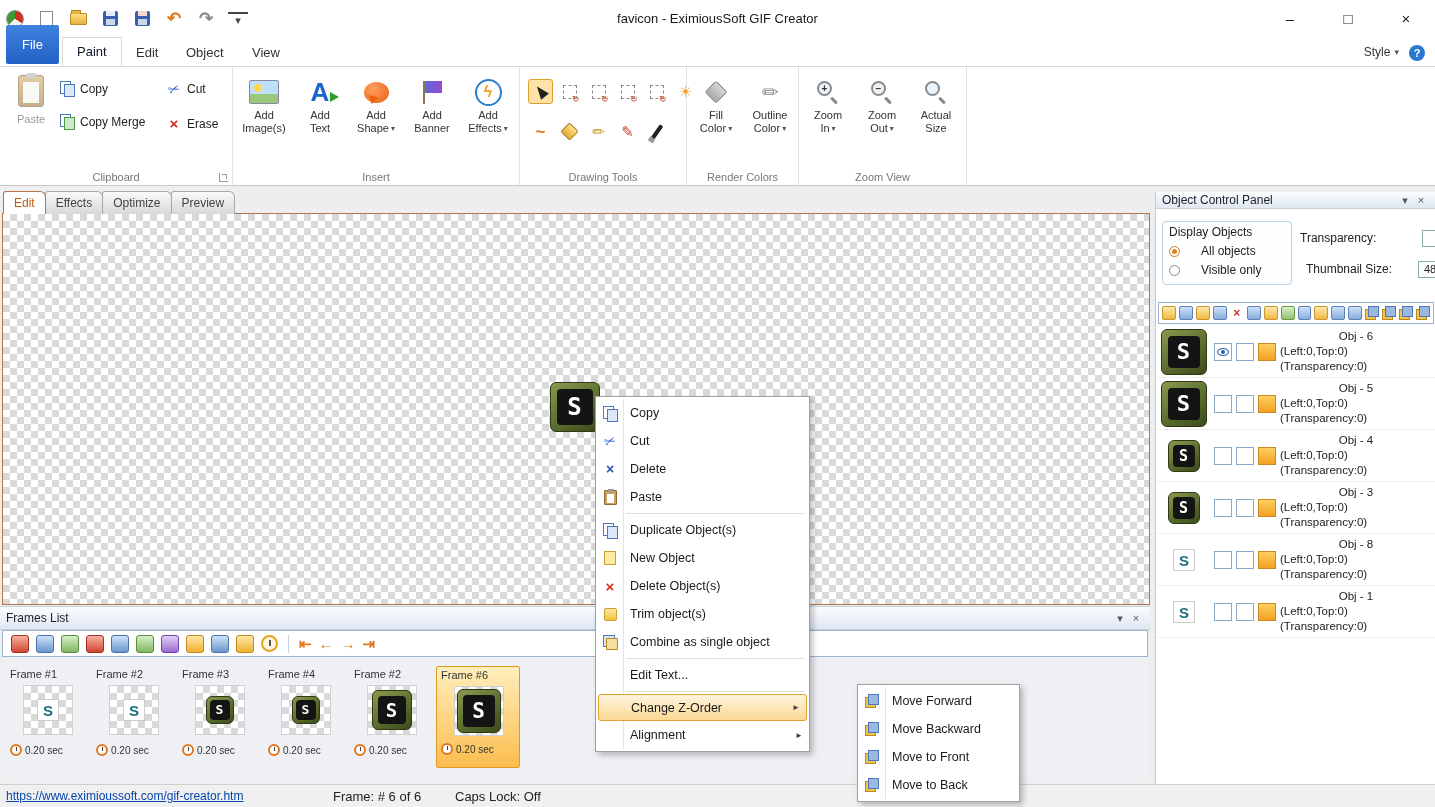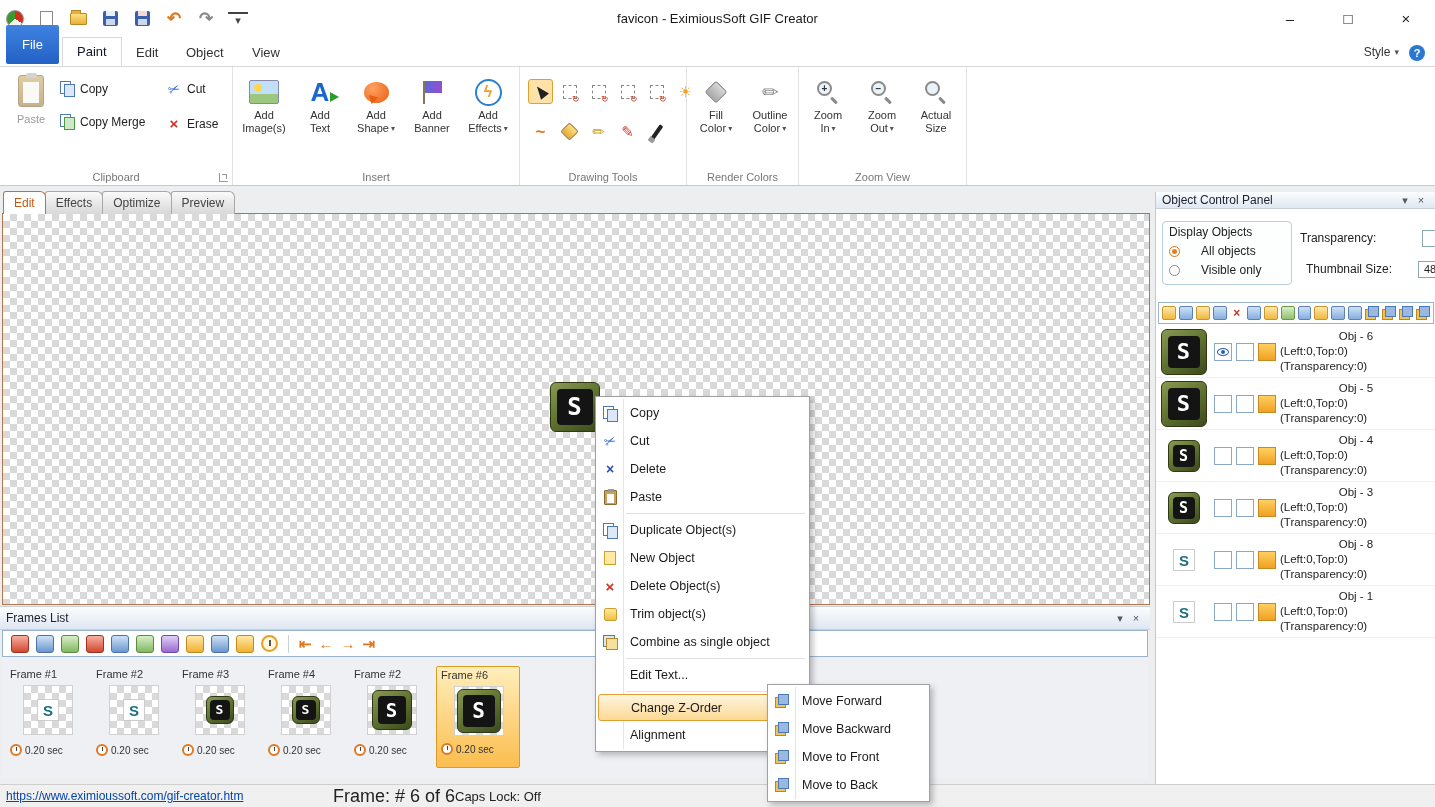--- a/index.html
+++ b/index.html
@@ -140,21 +140,21 @@
   .frame .frame-thumb{position:absolute;left:17px;top:19px;width:50px;height:50px;display:grid;place-items:center;border:1px solid #d0d0d0;}
   .frame .frame-dur{position:absolute;left:4px;bottom:12px;display:flex;align-items:center;gap:3px;font-size:10px;color:#333;}
   .frame.selected{background:linear-gradient(#ffeebc,#fbbd4e);border:1px solid #e09a20;border-radius:2px;}
   .ic-clock{width:12px;height:12px;border-radius:50%;border:2px solid #e07820;background:#fff;position:relative;flex:0 0 12px;}
   .ic-clock::after{content:"";position:absolute;left:4px;top:1px;width:1px;height:4px;background:#444;}
   .f0{left:4px;} .f1{left:90px;} .f2{left:176px;} .f3{left:262px;} .f4{left:348px;} .f5{left:434px;}
 
   
   .statusbar{position:absolute;top:784px;left:0;right:0;height:23px;background:#f0f0f0;border-top:1px solid #cfcfcf;display:flex;align-items:center;font-size:12px;}
   .statusbar .link{position:absolute;left:6px;color:#0645ad;text-decoration:underline;cursor:pointer;}
-  .statusbar .frame-info{position:absolute;left:333px;color:#222;font-size:18px;}
+  .statusbar .frame-info{position:absolute;left:333px;color:#222;font-size:13px;}
   .statusbar .caps{position:absolute;left:455px;color:#222;font-size:13px;}
 
   
   .right-panel{position:absolute;left:1155px;top:192px;width:280px;height:592px;background:#fff;border-left:1px solid #c8c8c8;}
   .panel-header{height:17px;background:linear-gradient(#fbfdfe,#dfe7f2);border-bottom:1px solid #c8d0da;display:flex;align-items:center;padding:0 6px;color:#223;font-size:12px;}
   .display-box{position:absolute;left:6px;top:29px;width:130px;height:64px;border:1px solid #b9cfe4;border-radius:4px;background:#fdfefe;padding:3px 6px;}
   .db-title{font-size:12px;color:#222;}
   .radio-row{display:flex;align-items:center;gap:21px;margin-top:5px;cursor:default;}
   .radio{width:11px;height:11px;border-radius:50%;border:1px solid #8a8a8a;background:#fff;position:relative;flex:0 0 11px;}
   .radio.checked{border-color:#c87820;}
@@ -197,21 +197,21 @@
   .ctx-item.hl{background:linear-gradient(#fef4df,#fcd994);border:1px solid #e0a030;border-radius:3px;margin:0 2px;height:27px;padding-left:32px;}
   .ctx-sep{height:1px;background:#e0e0e0;margin:2px 4px 2px 30px;}
   .ic-paste{width:13px;height:15px;background:#c8a060;border:1px solid #8a6a30;position:relative;border-radius:1px;}
   .ic-paste::before{content:"";position:absolute;left:2px;top:3px;right:2px;bottom:1px;background:#fff;}
   .ic-paste::after{content:"";position:absolute;left:3px;top:-2px;width:6px;height:3px;background:#999;}
   .ic-new{width:12px;height:14px;background:#ffe9a0;border:1px solid #caa030;}
   .ic-trim{width:13px;height:13px;background:linear-gradient(#ffe9a0,#f0c040);border:1px solid #caa030;border-radius:2px;}
   .ic-combine{position:relative;width:15px;height:15px;}
   .ic-combine::before{content:"";position:absolute;left:0;top:0;width:10px;height:10px;background:#dce8f8;border:1px solid #4a78b8;}
   .ic-combine::after{content:"";position:absolute;right:0;bottom:0;width:10px;height:10px;background:#f5e0a0;border:1px solid #b88a20;}
-  .submenu{position:absolute;left:767px;top:684px;width:163px;background:#fff;border:1px solid #a0a0a0;box-shadow:3px 3px 6px rgba(0,0,0,.25);z-index:41;padding:2px 0;}
+  .submenu{position:absolute;left:857px;top:684px;width:163px;background:#fff;border:1px solid #a0a0a0;box-shadow:3px 3px 6px rgba(0,0,0,.25);z-index:41;padding:2px 0;}
   .submenu::before{content:"";position:absolute;left:27px;top:2px;bottom:2px;width:1px;background:#e4e4e4;}
 </style>
 </head>
 <body>
 
 <div class="window">
 
   <div class="titlebar">
     <div class="qat">
       <span class="app-logo"></span>

